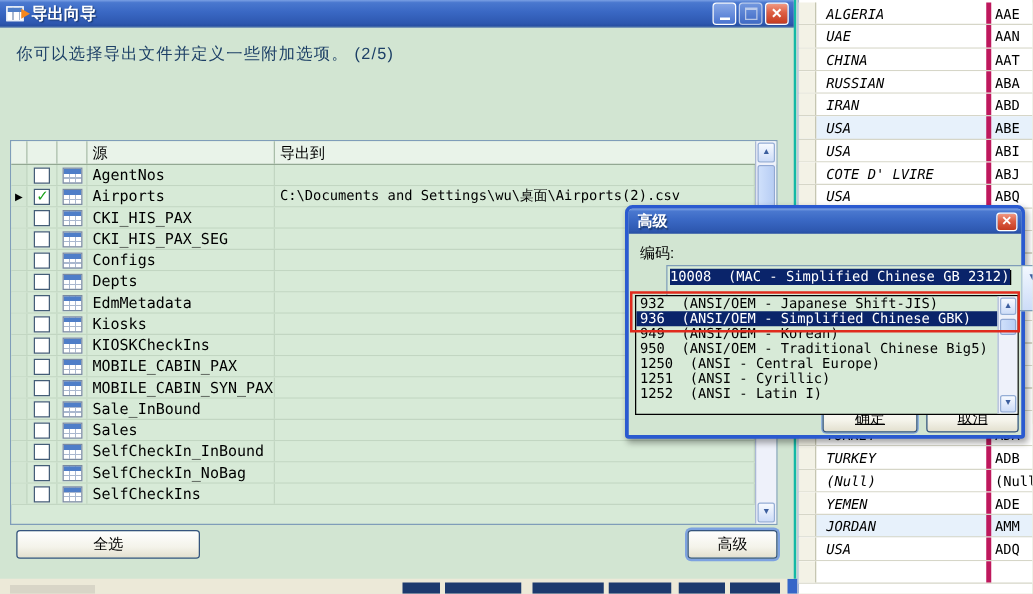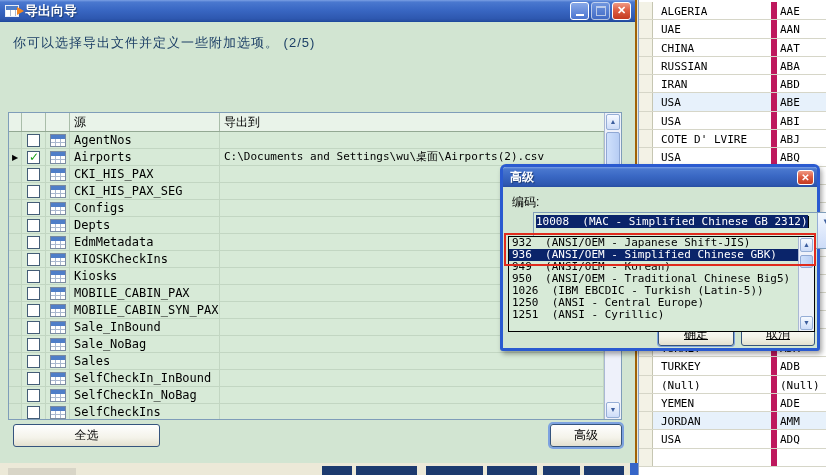--- a/index.html
+++ b/index.html
@@ -18,25 +18,25 @@
 
   
   .rw{position:absolute;left:638px;top:0;width:188px;height:475px;background:#fff;border-left:1px solid #8aa0c8;}
   .rw-top{position:absolute;top:2px;left:0;right:0;}
   .rw-bottom{position:absolute;top:339px;left:0;right:0;}
   .rw-filler{position:absolute;top:167px;left:0;right:0;height:172px;
     background:repeating-linear-gradient(180deg,transparent 0 17px,#d6d6c8 17px 18px);}
   .rw-row{display:flex;height:18.3px;border-bottom:1px solid #d6d6c8;font:11px "DejaVu Sans Mono",monospace;color:#000;background:#fff;}
   .rw-row.tint{background:var(--row-tint-blue);}
   .rw-rowhead{width:14px;background:#f3f2e6;border-right:1px solid #c6c6b2;}
-  .rw-country{width:124px;padding:3px 0 0 8px;border-right:6px solid #be185d;overflow:hidden;white-space:pre;}
+  .rw-country{width:140px;padding:3px 0 0 8px;border-right:4px solid #be185d;overflow:hidden;white-space:pre;font-style:italic;}
   .rw-code{flex:1;padding:3px 0 0 3px;overflow:hidden;white-space:pre;}
 
   
-  .wiz{position:absolute;left:0;top:0;width:637px;height:463px;background:var(--client-green);border-right:2px solid #a16207;}
+  .wiz{position:absolute;left:0;top:0;width:637px;height:463px;background:var(--client-green);border-right:2px solid #14b8a6;}
   .wiz-tb{position:relative;height:22px;display:flex;align-items:center;padding:0 4px 0 5px;
     background:linear-gradient(180deg,#7ba0e4 0%,#4a78cf 10%,var(--titlebar-blue) 45%,#2e58b0 88%,#274ea2 100%);
     border-bottom:1px solid #1e4a9e;}
   .wiz-title{color:#fff;font-weight:bold;font-size:13px;text-shadow:1px 1px 1px #1c3a70;margin-left:6px;flex:1;}
   .wiz-icon{position:relative;width:14px;height:12px;border:1px solid #e8eef8;
     background:linear-gradient(180deg,#4f7ec8 0 4px,rgba(0,0,0,0) 4px),
       repeating-linear-gradient(90deg,rgba(0,0,0,0) 0 4px,#aab8cf 4px 5px),#fff;}
   .wiz-icon::after{content:"";position:absolute;right:-6px;top:1px;border-left:7px solid #f5871f;
     border-top:4px solid transparent;border-bottom:4px solid transparent;}
   .cap-btn{width:19px;height:18px;margin-left:2px;border:1px solid #fff;border-radius:3px;color:#fff;
@@ -344,44 +344,44 @@
           </div>
 
           <div class="grow">
             <div class="c-sel"></div>
             <div class="c-chk">
               <span class="cb"></span>
             </div>
             <div class="c-ico">
               <span class="tbl-icon"></span>
             </div>
+            <div class="c-src">Kiosks</div>
+            <div class="c-dst"></div>
+          </div>
+
+          <div class="grow">
+            <div class="c-sel"></div>
+            <div class="c-chk">
+              <span class="cb"></span>
+            </div>
+            <div class="c-ico">
+              <span class="tbl-icon"></span>
+            </div>
             <div class="c-src">KIOSKCheckIns</div>
             <div class="c-dst"></div>
           </div>
 
           <div class="grow">
             <div class="c-sel"></div>
             <div class="c-chk">
               <span class="cb"></span>
             </div>
             <div class="c-ico">
               <span class="tbl-icon"></span>
             </div>
-            <div class="c-src">Kiosks</div>
-            <div class="c-dst"></div>
-          </div>
-
-          <div class="grow">
-            <div class="c-sel"></div>
-            <div class="c-chk">
-              <span class="cb"></span>
-            </div>
-            <div class="c-ico">
-              <span class="tbl-icon"></span>
-            </div>
             <div class="c-src">MOBILE_CABIN_PAX</div>
             <div class="c-dst"></div>
           </div>
 
           <div class="grow">
             <div class="c-sel"></div>
             <div class="c-chk">
               <span class="cb"></span>
             </div>
             <div class="c-ico">
@@ -396,31 +396,20 @@
             <div class="c-chk">
               <span class="cb"></span>
             </div>
             <div class="c-ico">
               <span class="tbl-icon"></span>
             </div>
             <div class="c-src">Sale_InBound</div>
             <div class="c-dst"></div>
           </div>
 
-          <div class="grow">
-            <div class="c-sel"></div>
-            <div class="c-chk">
-              <span class="cb"></span>
-            </div>
-            <div class="c-ico">
-              <span class="tbl-icon"></span>
-            </div>
-            <div class="c-src">Sale_NoBag</div>
-            <div class="c-dst"></div>
-          </div>
 
           <div class="grow">
             <div class="c-sel"></div>
             <div class="c-chk">
               <span class="cb"></span>
             </div>
             <div class="c-ico">
               <span class="tbl-icon"></span>
             </div>
             <div class="c-src">Sales</div>
@@ -494,26 +483,26 @@
       <div class="dl-items">
 
           <div class="dl-item">932  (ANSI/OEM - Japanese Shift-JIS)</div>
 
           <div class="dl-item selected">936  (ANSI/OEM - Simplified Chinese GBK)</div>
 
           <div class="dl-item">949  (ANSI/OEM - Korean)</div>
 
           <div class="dl-item">950  (ANSI/OEM - Traditional Chinese Big5)</div>
 
-          <div class="dl-item">1026  (IBM EBCDIC - Turkish (Latin-5))</div>
 
           <div class="dl-item">1250  (ANSI - Central Europe)</div>
 
           <div class="dl-item">1251  (ANSI - Cyrillic)</div>
 
+          <div class="dl-item">1252  (ANSI - Latin I)</div>
         </div>
       <div class="dl-sb">
         <div class="sb-btn sb-up" style="height:14px;">▲</div>
         <div class="sb-thumb" style="top:18px;height:13px;"></div>
         <div class="sb-btn sb-dn" style="height:14px;">▼</div>
       </div>
     </div>
 
     <div class="red-annot"></div>
   </div>

